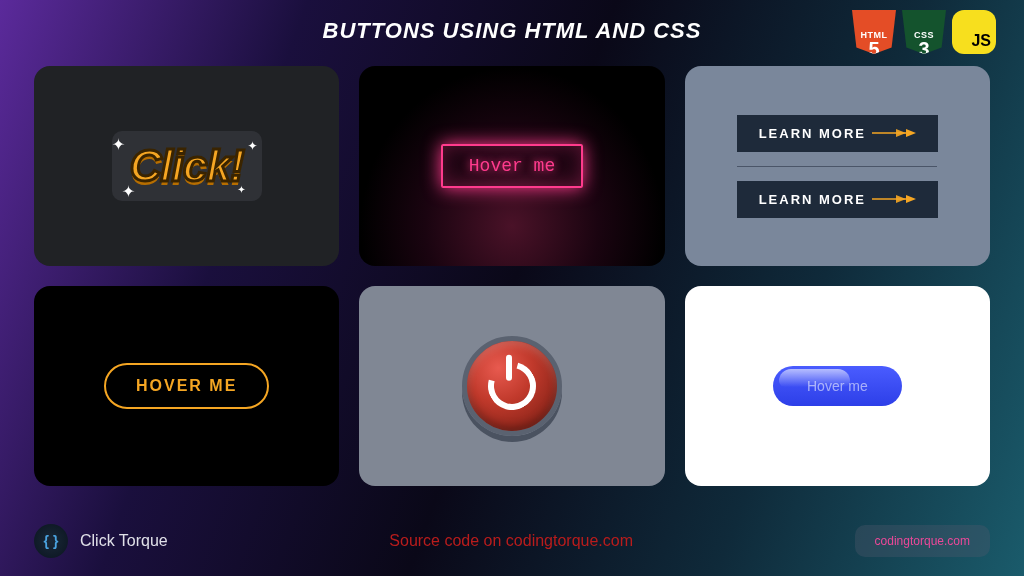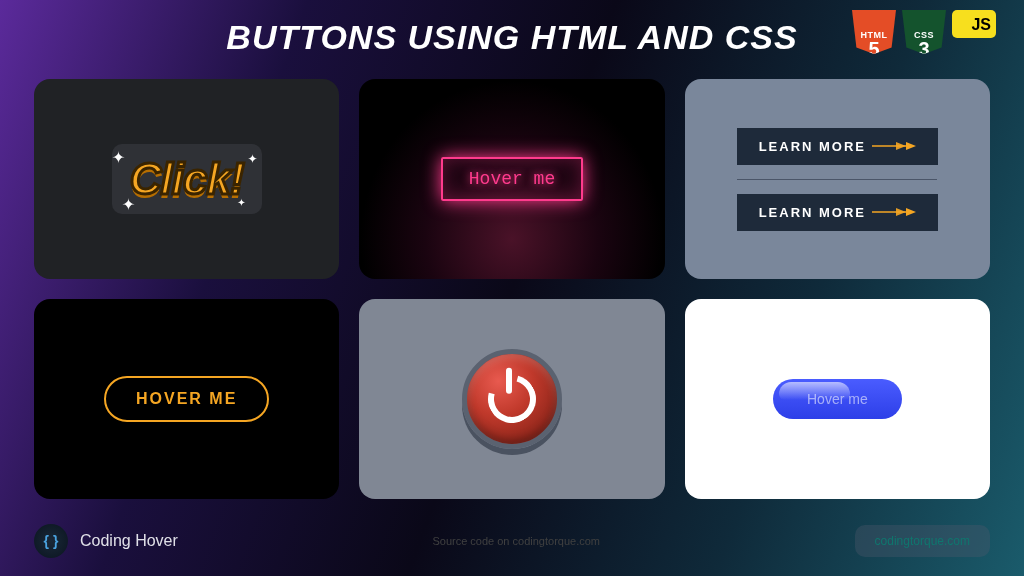--- a/index.html
+++ b/index.html
@@ -15,21 +15,21 @@
   .header {
     display: flex;
     justify-content: center;
     align-items: center;
     padding: 18px 0 8px 0;
     position: relative;
   }
   .title {
     color: #fff;
     font-weight: 800;
-    font-size: 34px;
+    font-size: 22px;
     letter-spacing: 1px;
     font-style: italic;
   }
   .tech-badges {
     position: absolute;
     right: 28px;
     top: 10px;
     display: flex;
     gap: 6px;
   }
@@ -42,21 +42,21 @@
     width: 44px;
     height: 44px;
     clip-path: polygon(0 0, 100% 0, 90% 85%, 50% 100%, 10% 85%);
     display: flex;
     flex-direction: column;
     align-items: center;
     padding-top: 20px;
   }
   .badge-html { background: #e44d26; }
   .badge-css { background: #14532d; }
-  .badge-js { background: #f7df1e; width:44px; height:28px; border-radius:5px; display:flex; align-items:flex-end; justify-content:flex-end; padding:4px 5px; }
+  .badge-js { background: #f7df1e; width:44px; height:44px; border-radius:12px; display:flex; align-items:flex-end; justify-content:flex-end; padding:4px 5px; }
   .badge-label { color:#fff; font-size:9px; font-weight:700; letter-spacing:0.5px; }
   .badge-num { color:#fff; font-size:20px; font-weight:800; margin-top:-2px; }
   .badge-js-text { color:#000; font-size:16px; font-weight:800; }
 
   .grid {
     display: grid;
     grid-template-columns: repeat(3, 1fr);
     gap: 20px;
     padding: 14px 34px 0 34px;
   }
@@ -217,26 +217,26 @@
   .brand-logo {
     width:34px; height:34px;
     border-radius:50%;
     background: radial-gradient(circle, #1a2838 0%, #0a141f 100%);
     display:flex; align-items:center; justify-content:center;
     color:#4aa3e0;
     font-size:14px;
     font-weight:600;
   }
   .source-text {
-    color:#404040;
-    font-size:11px;
+    color:#b91c1c;
+    font-size:16px;
   }
   .url-pill {
     background: rgba(80,90,110,0.35);
-    color:#0f766e;
+    color:#ec4899;
     padding: 9px 20px;
     border-radius: 10px;
     font-size:12px;
   }
 </style>
 </head>
 <body>
 
 <div class="header">
   <div class="title">BUTTONS USING HTML AND CSS</div>
@@ -321,19 +321,19 @@
     </div>
   </div>
 
 </div>
 
 <div class="footer">
   <div class="brand">
     <div class="brand-logo">
       <span>{ }</span>
     </div>
-    <span>Coding Hover</span>
+    <span>Click Torque</span>
   </div>
   <div class="source-text">Source code on codingtorque.com</div>
   <div class="url-pill">
     <span>codingtorque.com</span>
   </div>
 </div>
 
 </body></html>

